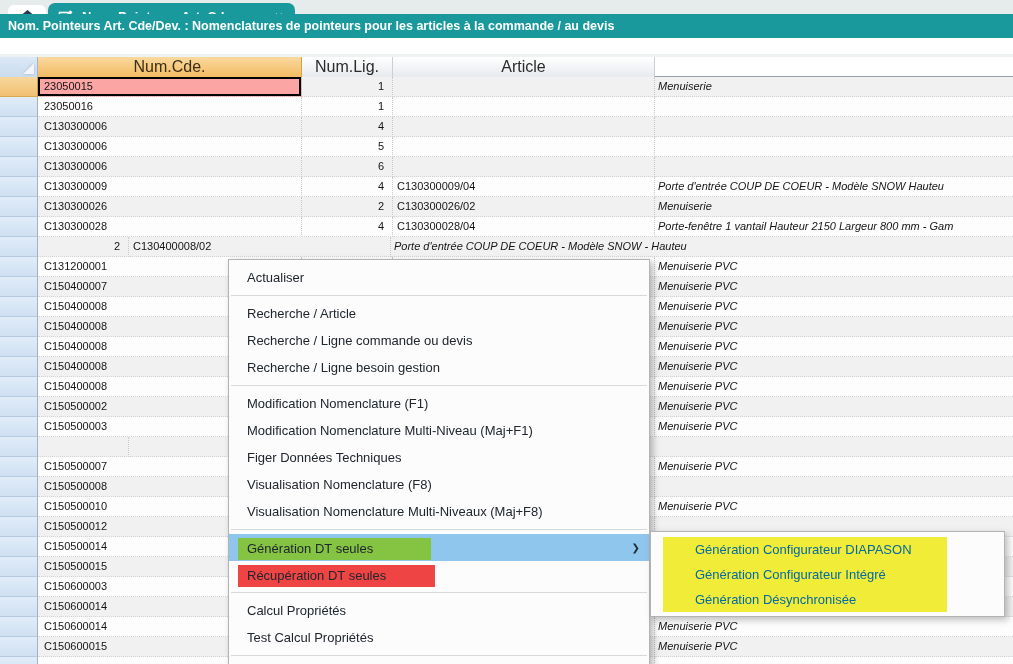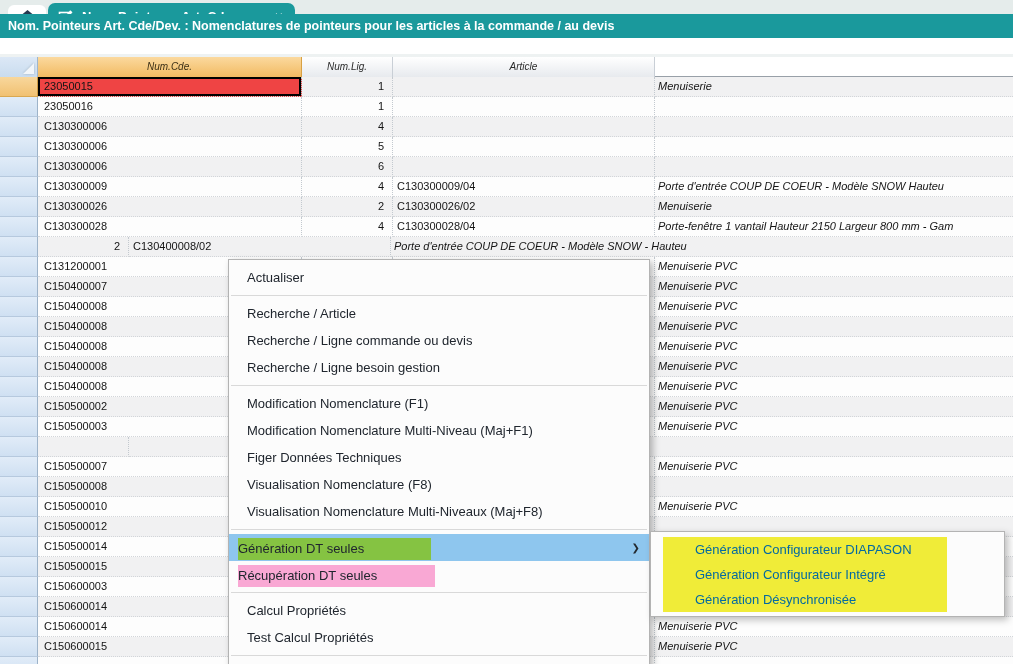--- a/index.html
+++ b/index.html
@@ -23,55 +23,55 @@
   
   .titlebar{
     position:absolute;left:0;top:14px;width:1013px;height:24px;background:#1a999c;
     color:#ffffff;font-size:12.5px;font-weight:bold;line-height:24px;padding-left:8px;box-sizing:border-box;
     white-space:nowrap;
   }
   .tb-gap{position:absolute;left:0;top:54px;width:1013px;height:3px;background:#eef2f2;}
   
   .grid{position:absolute;left:0;top:57px;width:1013px;}
   .grid-header{display:flex;height:20px;border-bottom:1px solid #98a0a8;box-sizing:border-box;}
-  .gh{height:20px;box-sizing:border-box;font-size:10px;color:#2b2b2b;text-align:center;line-height:19px;
-      background:linear-gradient(#ffffff,#e7eaee);border-right:1px solid #c9cfd6;white-space:nowrap;overflow:hidden;font-style:italic;}
+  .gh{height:20px;box-sizing:border-box;font-size:16px;color:#2b2b2b;text-align:center;line-height:19px;
+      background:linear-gradient(#ffffff,#e7eaee);border-right:1px solid #c9cfd6;white-space:nowrap;overflow:hidden;}
   .gh-corner{width:38px;background:linear-gradient(#dce8f6,#c9dcef);border-right:1px solid #9fb6cc;position:relative;}
   .gh-corner .tri{position:absolute;right:3px;bottom:3px;width:0;height:0;
       border-left:11px solid transparent;border-bottom:11px solid #f2f6fa;filter:drop-shadow(0 0 1px #9fb0c0);}
   .gh-cde{width:264px;background:linear-gradient(#fbd99e,#f2ba62);border-right:1px solid #d8a143;color:#3b2f16;}
   .gh-lig{width:91px;}
   .gh-art{width:262px;}
   .gh-des{flex:1;}
   .grid-body .grid-row{display:flex;height:20px;}
   .grid-body .grid-row:nth-child(odd){background:#f1f1f2;}
   .grid-body .grid-row:nth-child(even){background:#fdfdfd;}
   .cell{height:20px;box-sizing:border-box;font-size:11px;color:#141414;line-height:19px;
         white-space:nowrap;overflow:hidden;border-bottom:1px dotted #d2d5d9;}
   .c-sel{width:38px;background:linear-gradient(#e1ecf8,#cfe0f2);border-bottom:1px solid #b6c9de;border-right:1px solid #9db3c9;}
   .c-cde{width:264px;padding-left:6px;border-right:1px dotted #c3c9cf;}
   .c-lig{width:91px;padding-right:8px;text-align:right;border-right:1px dotted #c3c9cf;}
   .c-art{width:262px;padding-left:4px;border-right:1px dotted #c3c9cf;}
   .c-des{flex:1;padding-left:3px;font-style:italic;}
   .grid-row:first-child .c-sel{background:linear-gradient(#f8d79c,#f1c172);border-bottom:1px solid #d9a851;border-right:1px solid #cf9c44;}
-  .grid-row:first-child .c-cde{box-shadow:inset 0 0 0 2px #000000;background:#ef4444;}
+  .grid-row:first-child .c-cde{box-shadow:inset 0 0 0 2px #000000;background:#fca5a5;}
   
   .context-menu{
     position:absolute;left:228px;top:259px;width:422px;height:420px;box-sizing:border-box;
     background:#fcfcfc;border:1px solid #b3b3b3;box-shadow:3px 3px 7px rgba(0,0,0,0.28);
     padding:4px 0;z-index:10;
   }
   .cm-item{position:relative;height:27px;line-height:27px;padding-left:18px;font-size:13px;color:#20262e;white-space:nowrap;}
   .cm-item.hovered{background:#8ec6ee;}
   .cm-sep{height:1px;background:#d9d9d9;margin:4px 2px;}
   .cm-arrow{position:absolute;right:9px;top:0;font-size:10px;color:#23292f;}
   .hl{display:inline-block;height:22px;line-height:22px;vertical-align:middle;box-sizing:border-box;
-      margin-left:-9px;}
+      padding-left:9px;margin-left:-9px;}
   .hl-green{background:#85c342;width:193px;}
-  .hl-yellow{background:#f9a8d4;width:197px;}
+  .hl-yellow{background:#ef4444;width:197px;}
   
   .submenu{
     position:absolute;left:650px;top:531px;width:355px;height:86px;box-sizing:border-box;
     background:#fcfcfc;border:1px solid #b3b3b3;box-shadow:3px 3px 7px rgba(0,0,0,0.25);
     padding-top:5px;z-index:11;
   }
   .sm-item{height:25px;}
   .sm-hl{display:block;margin-left:12px;width:284px;height:25px;line-height:25px;box-sizing:border-box;
          padding-left:32px;background:#f0ec38;font-size:13px;color:#0369a1;white-space:nowrap;}
 </style>

